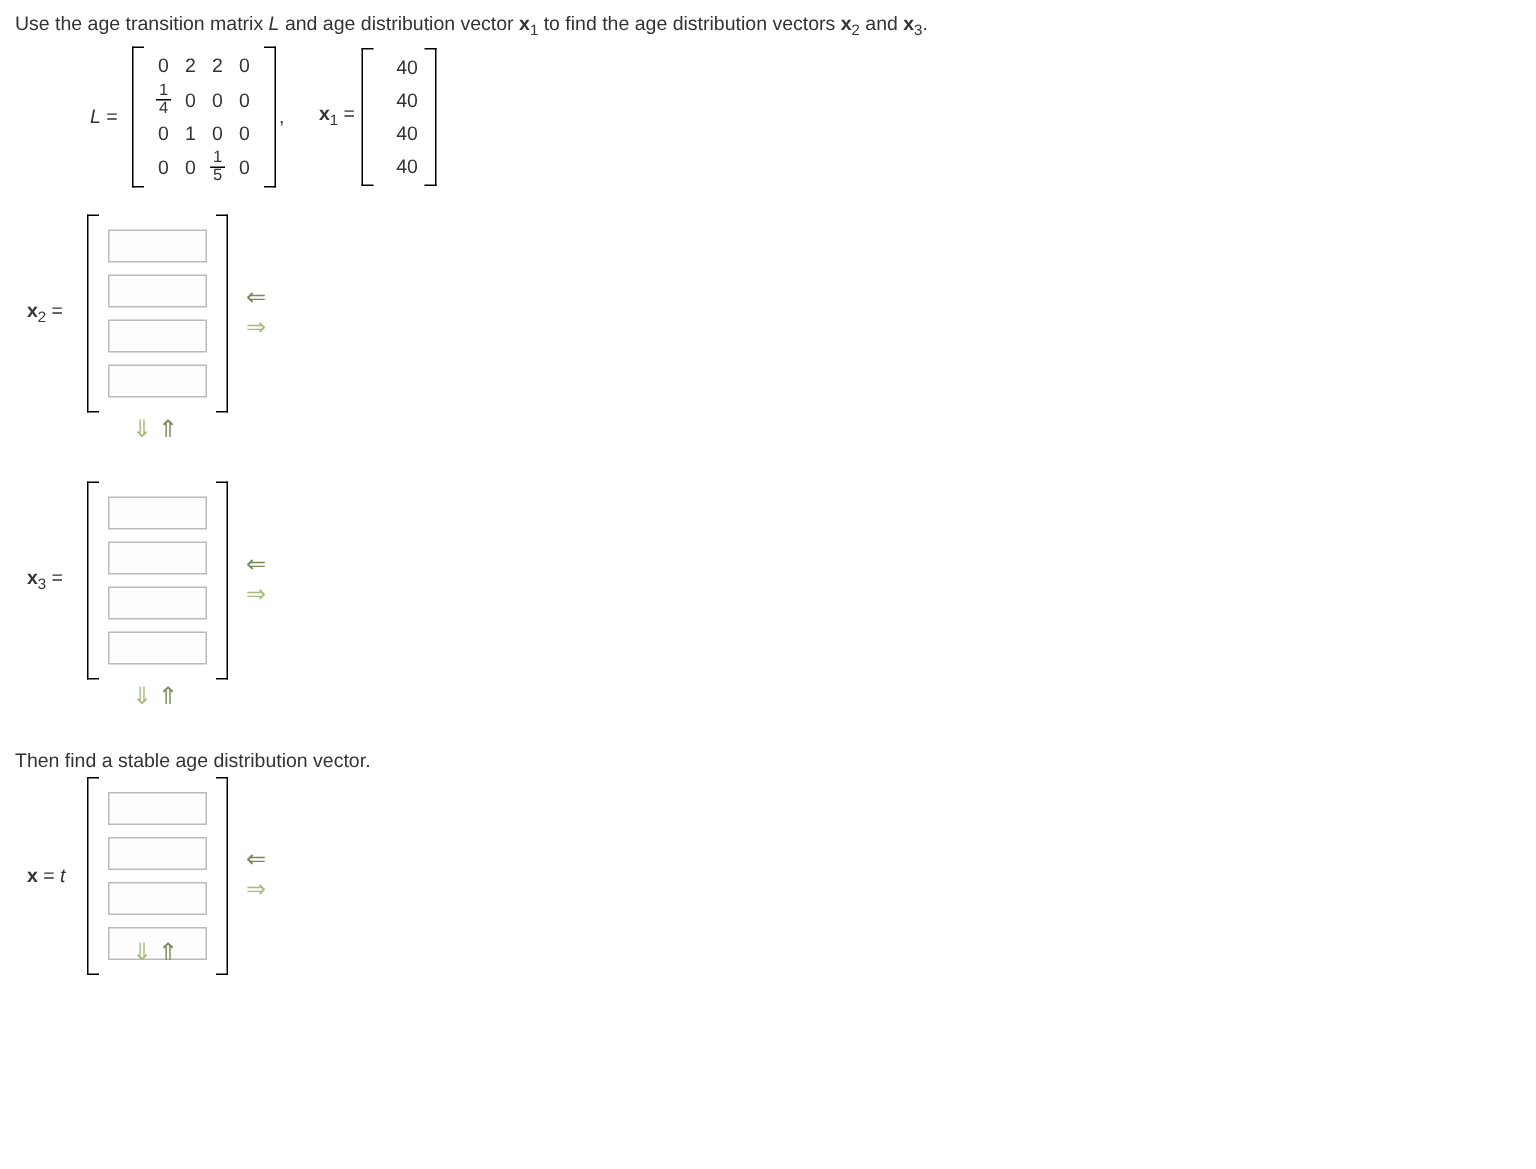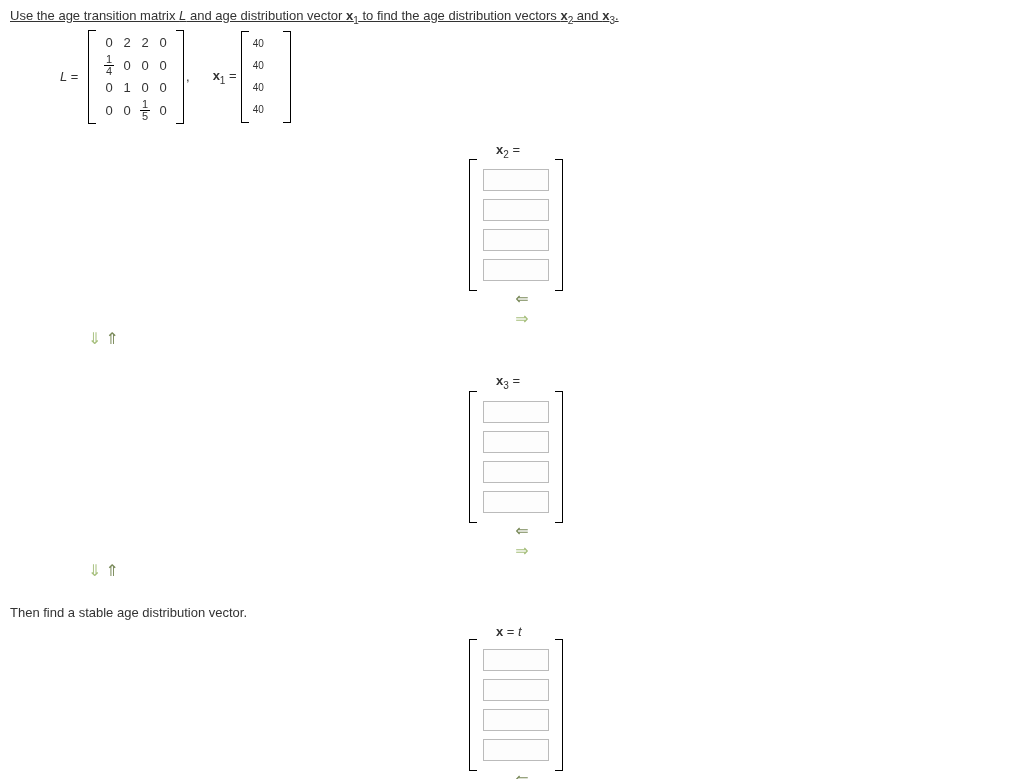--- a/index.html
+++ b/index.html
@@ -5,21 +5,20 @@
   body {
     font-family: Verdana, Geneva, sans-serif;
     font-size: 13px;
     color: #333;
     margin: 0;
     padding: 8px 10px;
     width: 1004px;
   }
   .prompt-line {
     margin-bottom: 4px;
-    text-decoration: underline;
   }
   .bold { font-weight: bold; }
   .ital { font-style: italic; }
   sub { font-size: 10px; }
 
   .equation-block {
     display: flex;
     align-items: center;
     margin-left: 50px;
     margin-bottom: 18px;
@@ -48,42 +47,41 @@
     align-items: center;
     min-height: 22px;
   }
   .mcell {
     width: 18px;
     text-align: center;
     font-size: 13px;
   }
   .vcell {
     width: 26px;
-    text-align: left;
-    font-size: 10px;
+    text-align: right;
+    font-size: 13px;
   }
   .frac {
     display: inline-flex;
     flex-direction: column;
     align-items: center;
     font-size: 11px;
     line-height: 1;
     vertical-align: middle;
     width: 18px;
   }
   .frac .num { border-bottom: 1px solid #000; padding: 0 2px; }
   .frac .den { padding: 0 2px; }
 
   .answer-group {
     display: flex;
     align-items: center;
     margin-left: 8px;
     margin-top: 10px;
     margin-bottom: 30px;
-    flex-direction: column;
   }
   .answer-group.tight { margin-bottom: 4px; margin-top: 4px; }
   .lhs {
     width: 40px;
     text-align: left;
     font-size: 13px;
   }
   .input-matrix .matrix-body { padding: 6px 6px; }
   .input-matrix .mrow { min-height: 30px; }
   .ans-input {

